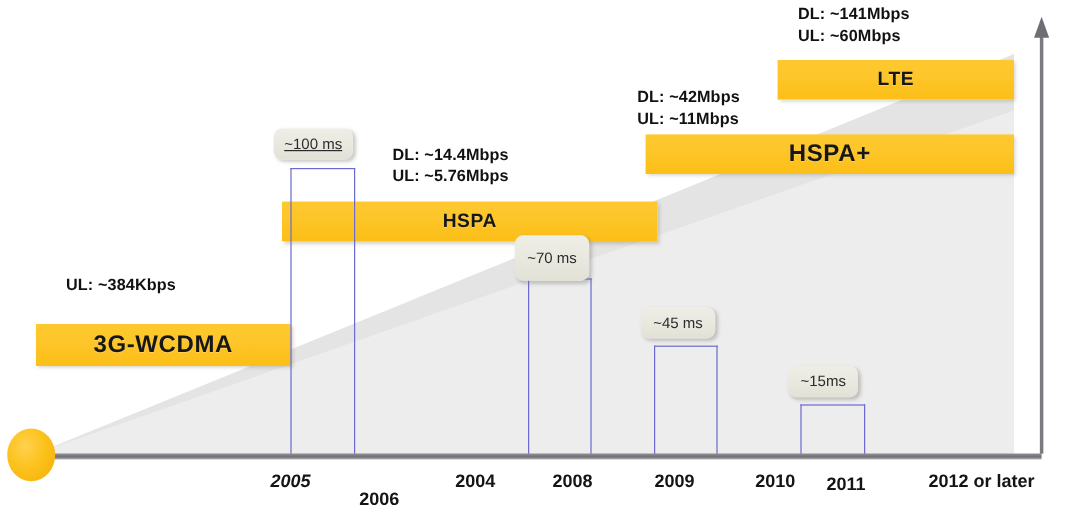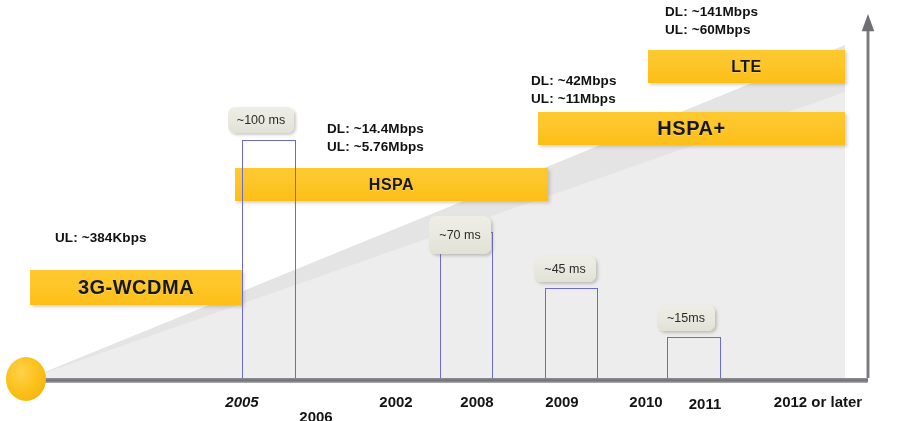--- a/index.html
+++ b/index.html
@@ -126,41 +126,41 @@
         <div>UL: ~11Mbps</div>
       </div>
       <div class="rates" style="left: 665px; top: 3px;">
         <div>DL: ~141Mbps</div>
         <div>UL: ~60Mbps</div>
       </div>
     </div>
 
   <div id="latency-group">
       <div class="latency-bracket" style="left: 242px; top: 140px; width: 54px; height: 240px;"></div>
-      <div class="latency-chip" style="left: 228px; top: 107px; width: 66px; height: 26px;">~100 ms</div>
+      <div class="latency-chip" style="left: 228px; top: 107px; width: 66px; height: 26px; text-decoration: underline;">~100 ms</div>
       <div class="latency-bracket" style="left: 440px; top: 232px; width: 53px; height: 148px;"></div>
-      <div class="latency-chip" style="left: 429px; top: 216px; width: 62px; height: 38px;">~70 ms</div>
+      <div class="latency-chip" style="left: 429px; top: 196px; width: 62px; height: 38px;">~70 ms</div>
       <div class="latency-bracket" style="left: 545px; top: 288px; width: 53px; height: 92px;"></div>
       <div class="latency-chip" style="left: 534px; top: 256px; width: 62px; height: 26px;">~45 ms</div>
       <div class="latency-bracket" style="left: 667px; top: 337px; width: 54px; height: 43px;"></div>
       <div class="latency-chip" style="left: 657px; top: 305px; width: 58px; height: 26px;">~15ms</div>
     </div>
 
   <div class="axis-line" id="axis-line" style="left: 38px; top: 378px; width: 830px;"></div>
   <div class="origin-dot" id="origin-dot" style="left: 6px; top: 357px; width: 40px; height: 44px;"></div>
 
   <svg id="up-arrow" width="20" height="380" viewBox="0 0 20 380" style="left: 858px; top: 12px; height: 368px;">
     <line x1="10" y1="14" x2="10" y2="378" stroke="#7a7a7f" stroke-width="3"></line>
     <polygon points="10,2 16.5,20 3.5,20" fill="#6e6e73"></polygon>
   </svg>
 
   <div id="year-labels">
       <div class="year-label" style="left: 182px; width: 120px; top: 393px; font-style: italic;">2005</div>
       <div class="year-label" style="left: 256px; width: 120px; top: 408px;">2006</div>
-      <div class="year-label" style="left: 336px; width: 120px; top: 393px;">2002</div>
+      <div class="year-label" style="left: 336px; width: 120px; top: 393px;">2004</div>
       <div class="year-label" style="left: 417px; width: 120px; top: 393px;">2008</div>
       <div class="year-label" style="left: 502px; width: 120px; top: 393px;">2009</div>
       <div class="year-label" style="left: 586px; width: 120px; top: 393px;">2010</div>
       <div class="year-label" style="left: 645px; width: 120px; top: 395px;">2011</div>
       <div class="year-label" style="left: 758px; width: 120px; top: 393px;">2012 or later</div>
     </div>
 
 </div>
 
 </body></html>

